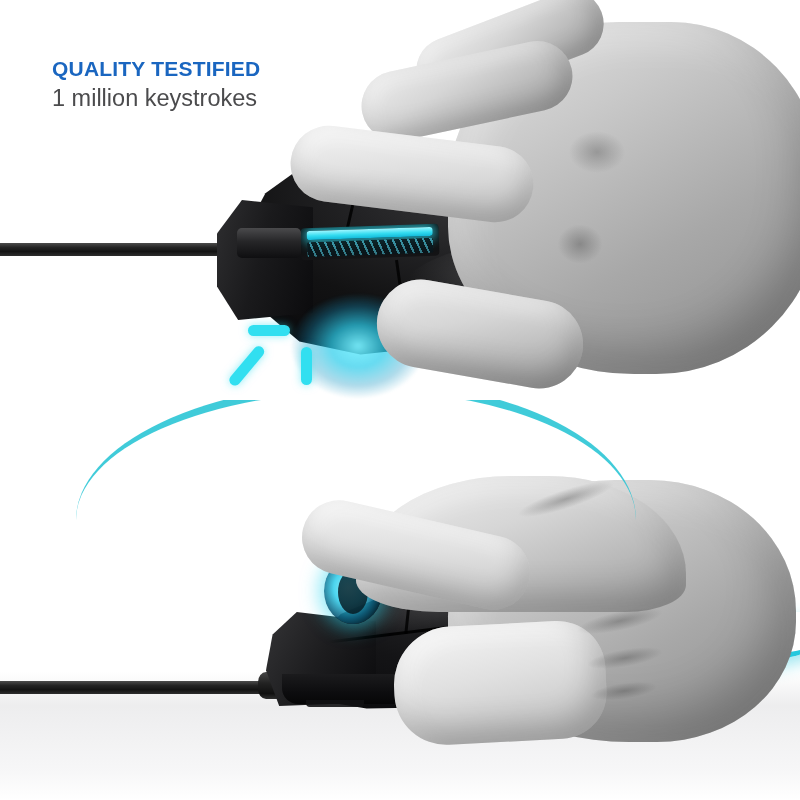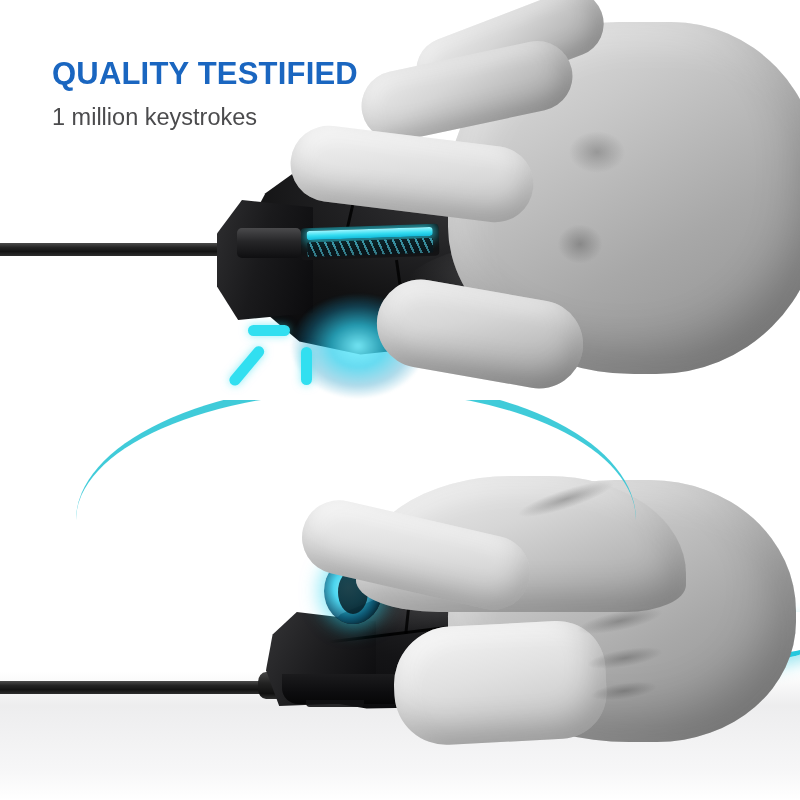--- a/index.html
+++ b/index.html
@@ -15,31 +15,31 @@
     width:800px; height:800px;
     background:#ffffff;
     overflow:hidden;
   }
 
   
   .text-block { position:absolute; left:52px; z-index:60; }
   #panel1-text { top:58px; }
 
   .headline {
-    font-size:31px;
+    font-size:21px;
     font-weight:bold;
     letter-spacing:0.2px;
     line-height:1.06;
     white-space:nowrap;
   }
   .subhead {
     font-size:23.5px;
     font-weight:400;
     line-height:1.18;
-    margin-top:13px;
+    margin-top:5px;
     white-space:nowrap;
   }
 
   
   .photo { position:absolute; }
 
   
   #panel1 { position:absolute; left:0; top:0; width:800px; height:400px; overflow:hidden; }
 
   

